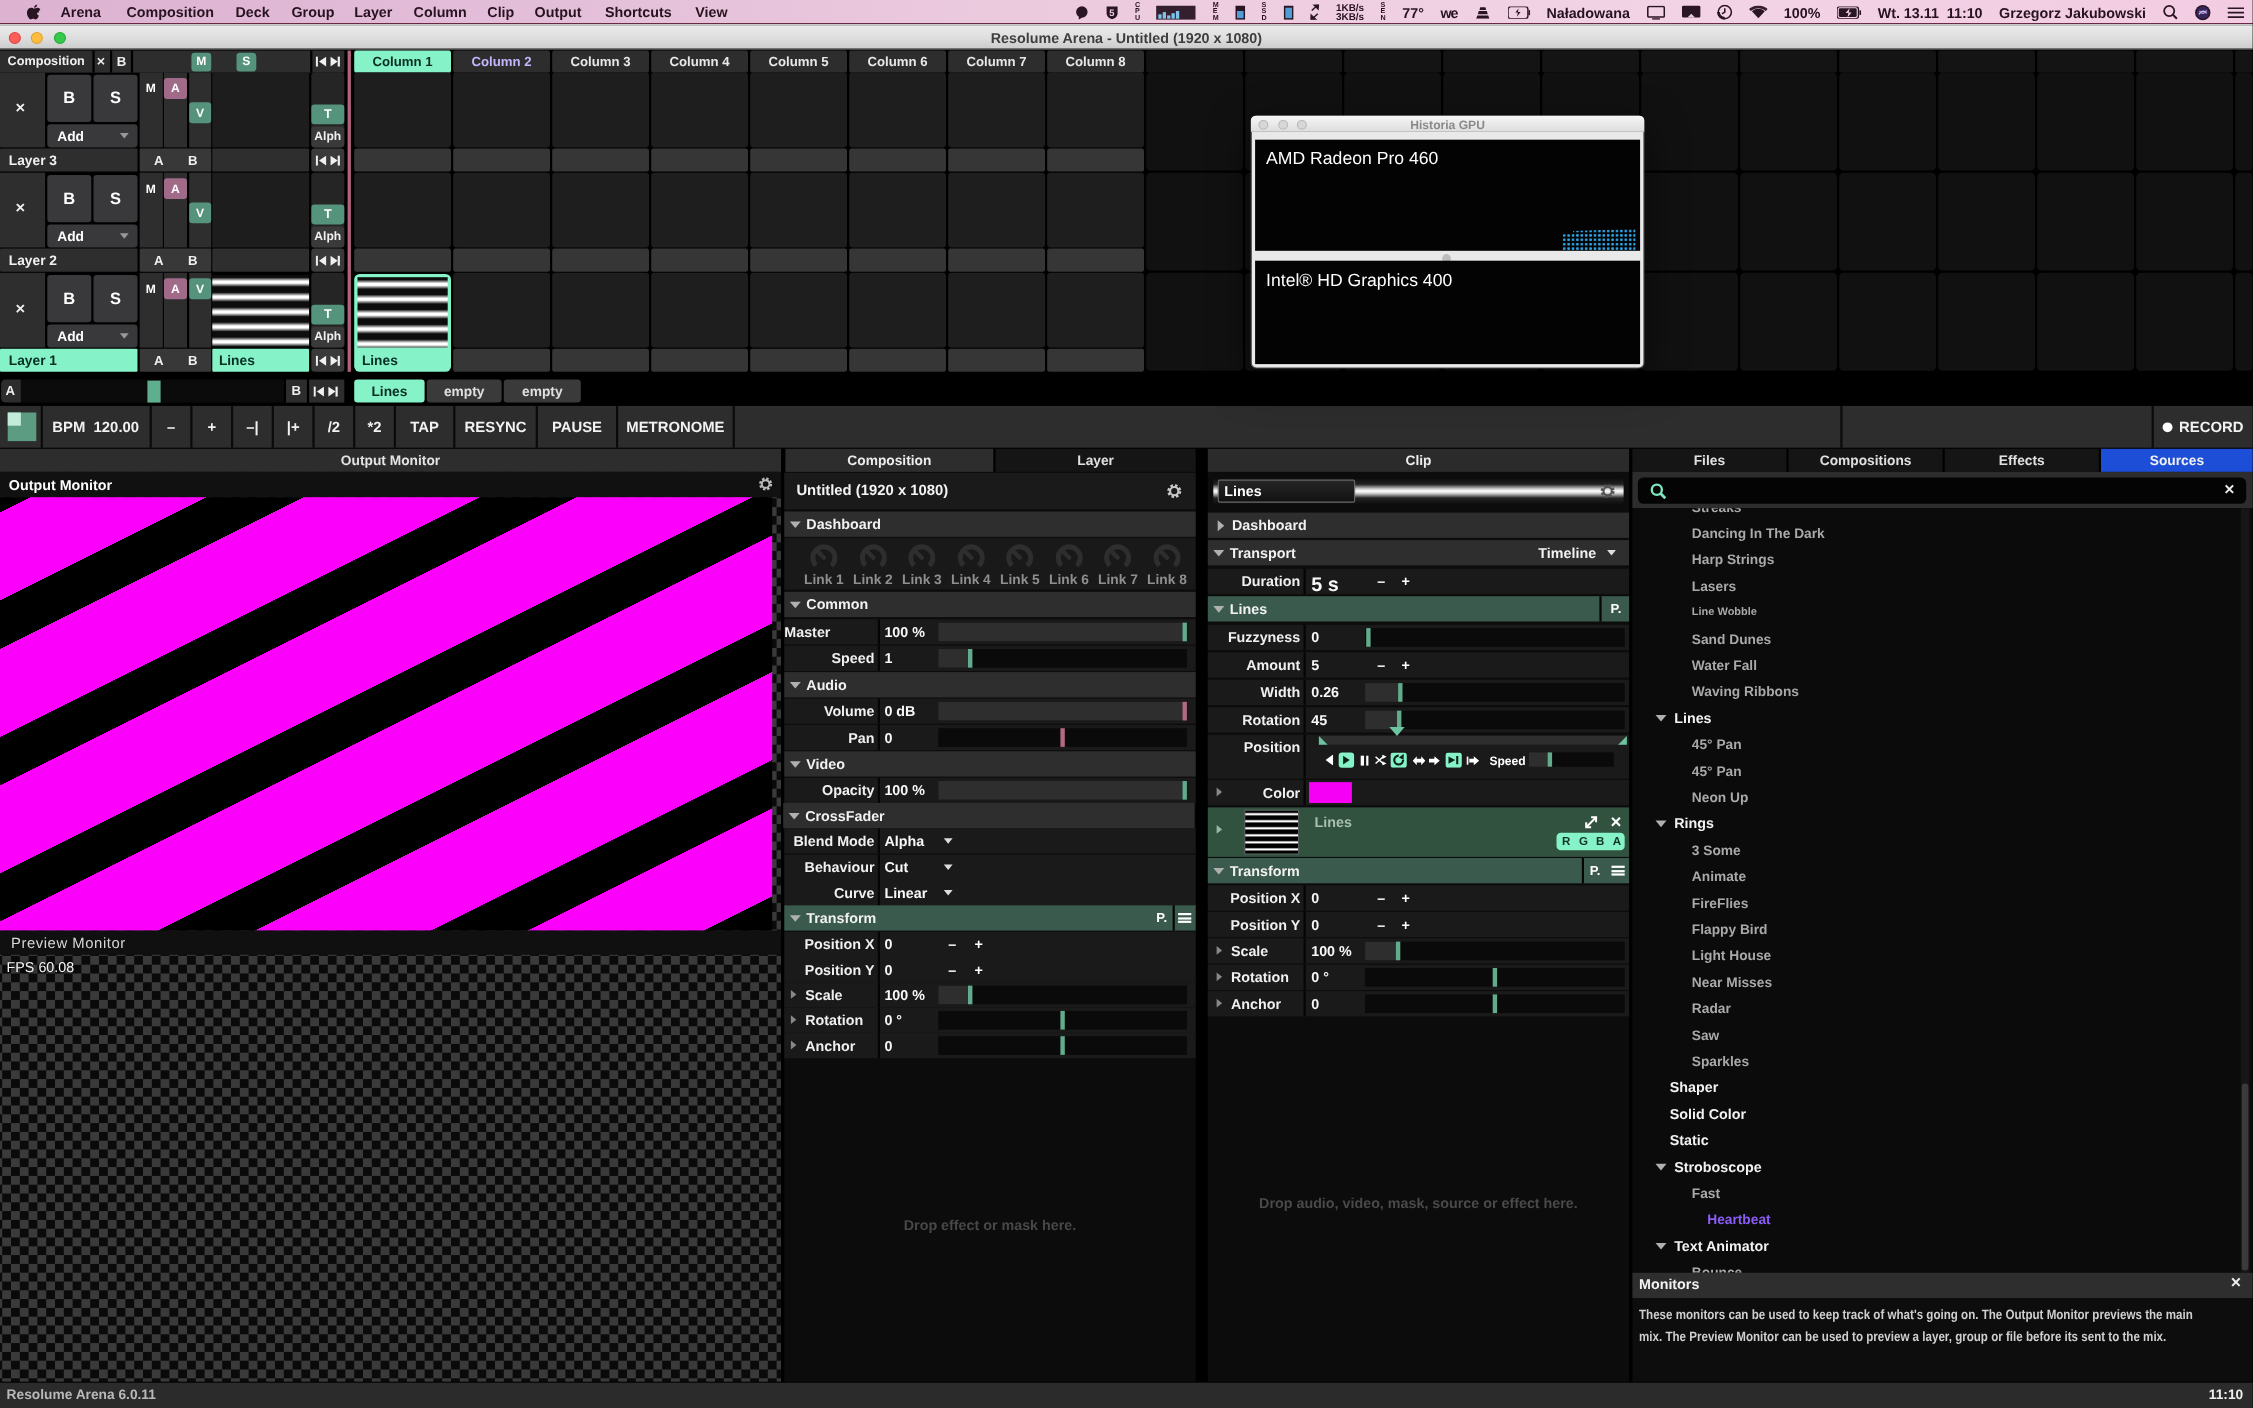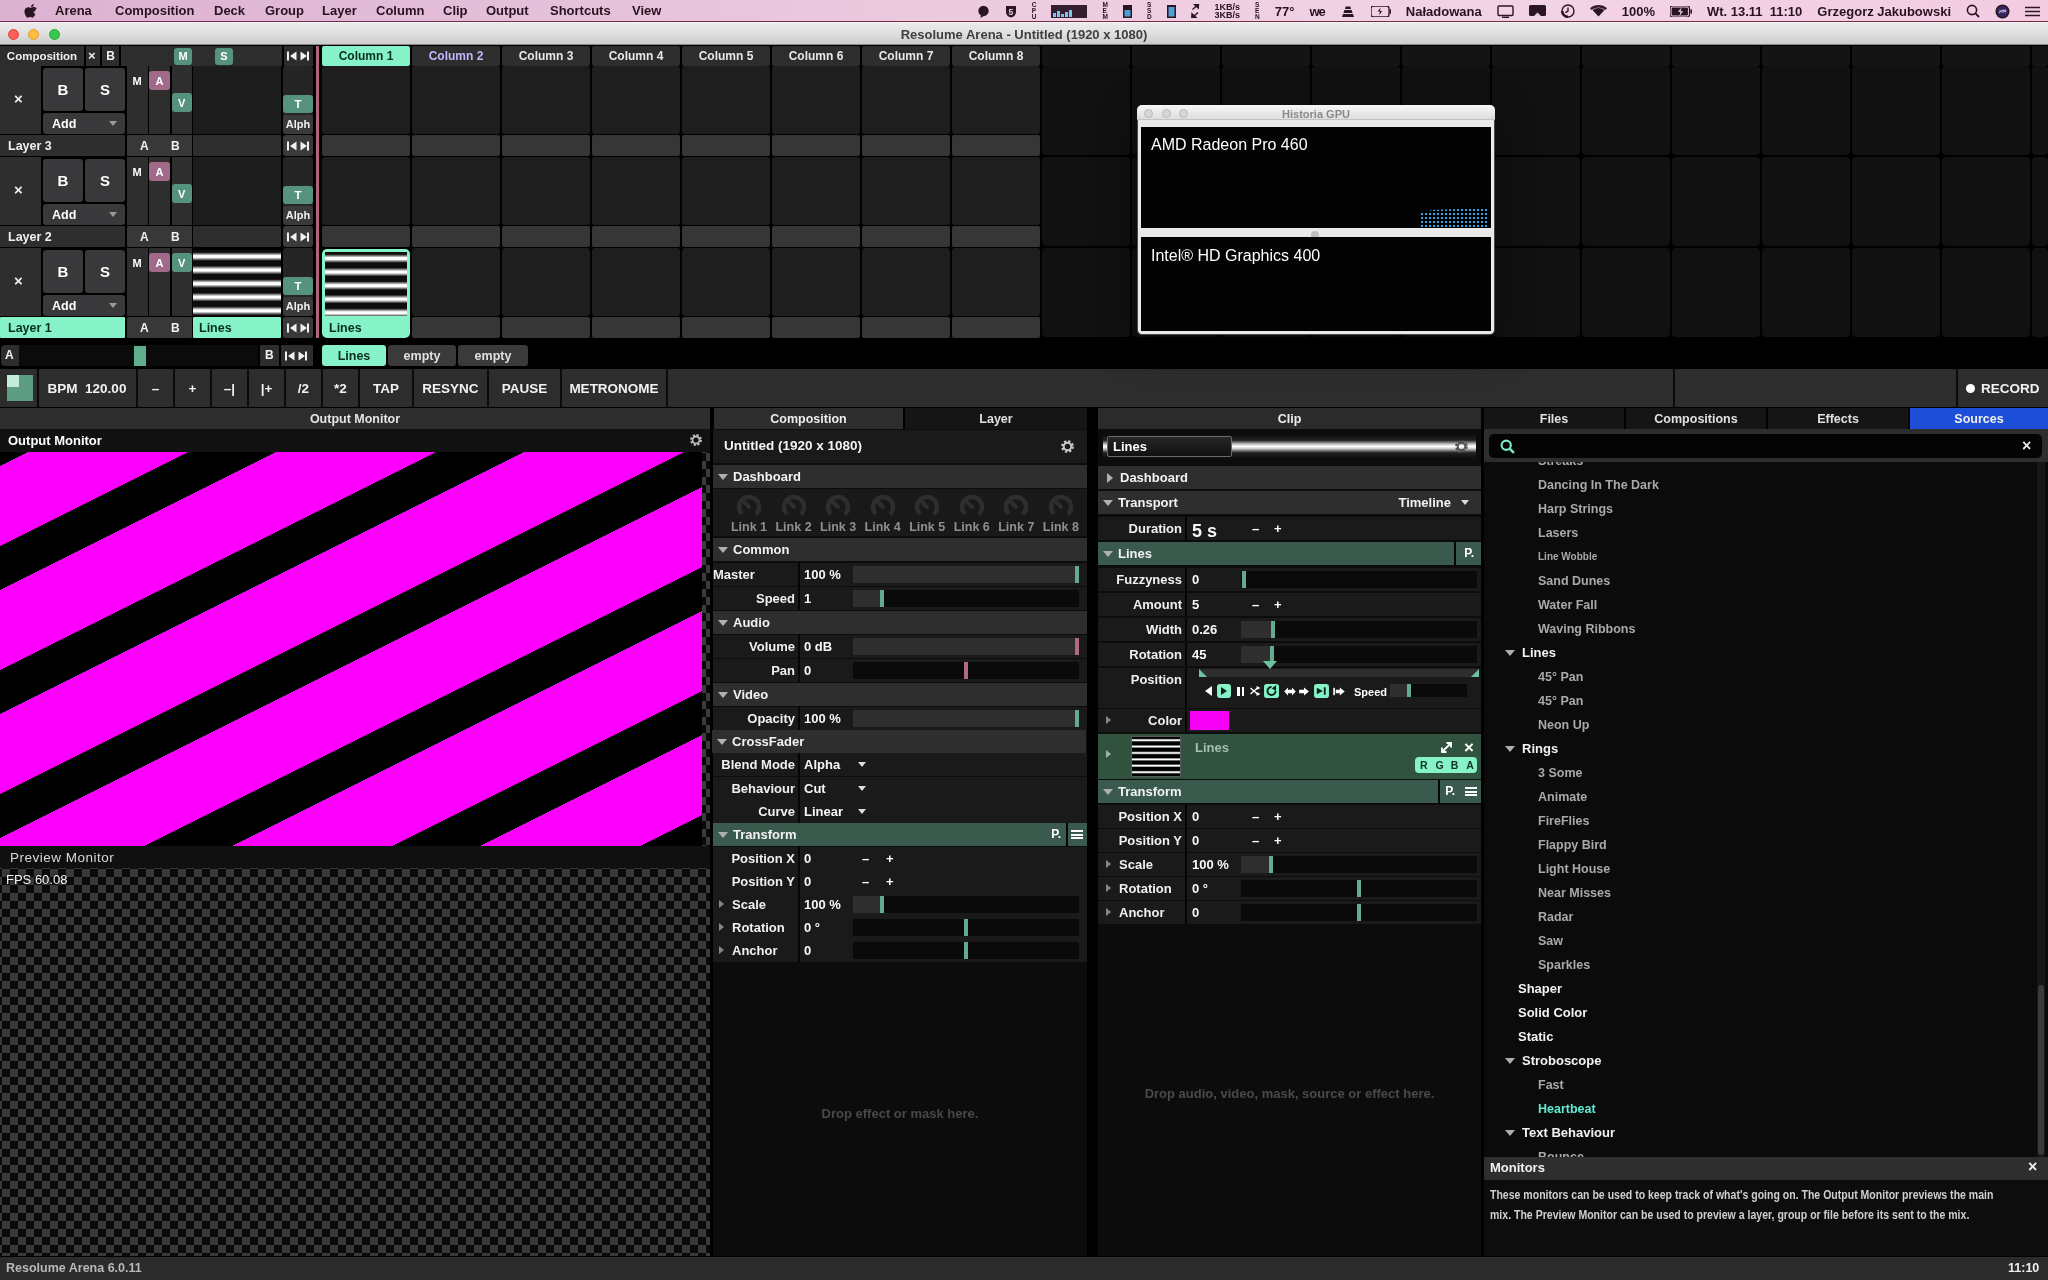--- a/index.html
+++ b/index.html
@@ -789,24 +789,24 @@
 <div class="a vc b" style="left:54px;top:467px;height:23px;font-size:12.5px;color:#a9a9a9">Saw</div>
 <div class="a vc b" style="left:54px;top:491px;height:23px;font-size:12.5px;color:#a9a9a9">Sparkles</div>
 <div class="a vc b" style="left:34px;top:515px;height:23px;font-size:13px;color:#f2f2f2">Shaper</div>
 <div class="a vc b" style="left:34px;top:539px;height:23px;font-size:13px;color:#f2f2f2">Solid Color</div>
 <div class="a vc b" style="left:34px;top:563px;height:23px;font-size:13px;color:#f2f2f2">Static</div>
 <div class="a vc" style="left:21px;top:587px;height:23px">
       <div class="td" style="border-top-color:#b0b0b0;border-left-width:5px;border-right-width:5px;border-top-width:6px;margin-right:7px"></div>
       <span class="b" style="font-size:13px;color:#f2f2f2">Stroboscope</span>
     </div>
 <div class="a vc b" style="left:54px;top:611px;height:23px;font-size:12.5px;color:#a9a9a9">Fast</div>
-<div class="a vc b" style="left:54px;top:635px;height:23px;font-size:12.5px;color:#5eead4">Heartbeat</div>
+<div class="a vc b" style="left:68px;top:635px;height:23px;font-size:12.5px;color:#8b5cf6">Heartbeat</div>
 <div class="a vc" style="left:21px;top:659px;height:23px">
       <div class="td" style="border-top-color:#b0b0b0;border-left-width:5px;border-right-width:5px;border-top-width:6px;margin-right:7px"></div>
-      <span class="b" style="font-size:13px;color:#f2f2f2">Text Behaviour</span>
+      <span class="b" style="font-size:13px;color:#f2f2f2">Text Animator</span>
     </div>
 <div class="a vc b" style="left:54px;top:683px;height:23px;font-size:12.5px;color:#a9a9a9">Bounce</div>
 </div>
 <div class="a" style="left:2037px;top:462px;width:8px;height:695px;background:#161616"></div>
 <div class="a" style="left:2038px;top:985px;width:6px;height:170px;background:#3a3a3a;border-radius:3px"></div>
 <div class="a" style="left:1484px;top:1157px;width:564px;height:23px;background:#2e2e2e"></div>
 <div class="a b" style="left:1490px;top:1160px;font-size:13px;color:#f2f2f2">Monitors</div>
 <div class="a" style="left:2028px;top:1159px;font-size:16px;font-weight:700;color:#f0f0f0;line-height:1">×</div>
 <div class="a" style="left:1484px;top:1180px;width:564px;height:76px;background:#0d0d0d"></div>
 <div class="a b" style="left:1490px;top:1185px;width:560px;font-size:12.4px;line-height:20px;color:#cfcfcf;white-space:nowrap;transform:scaleX(.85);transform-origin:0 0">These monitors can be used to keep track of what's going on. The Output Monitor previews the main<br>mix. The Preview Monitor can be used to preview a layer, group or file before its sent to the mix.</div>

